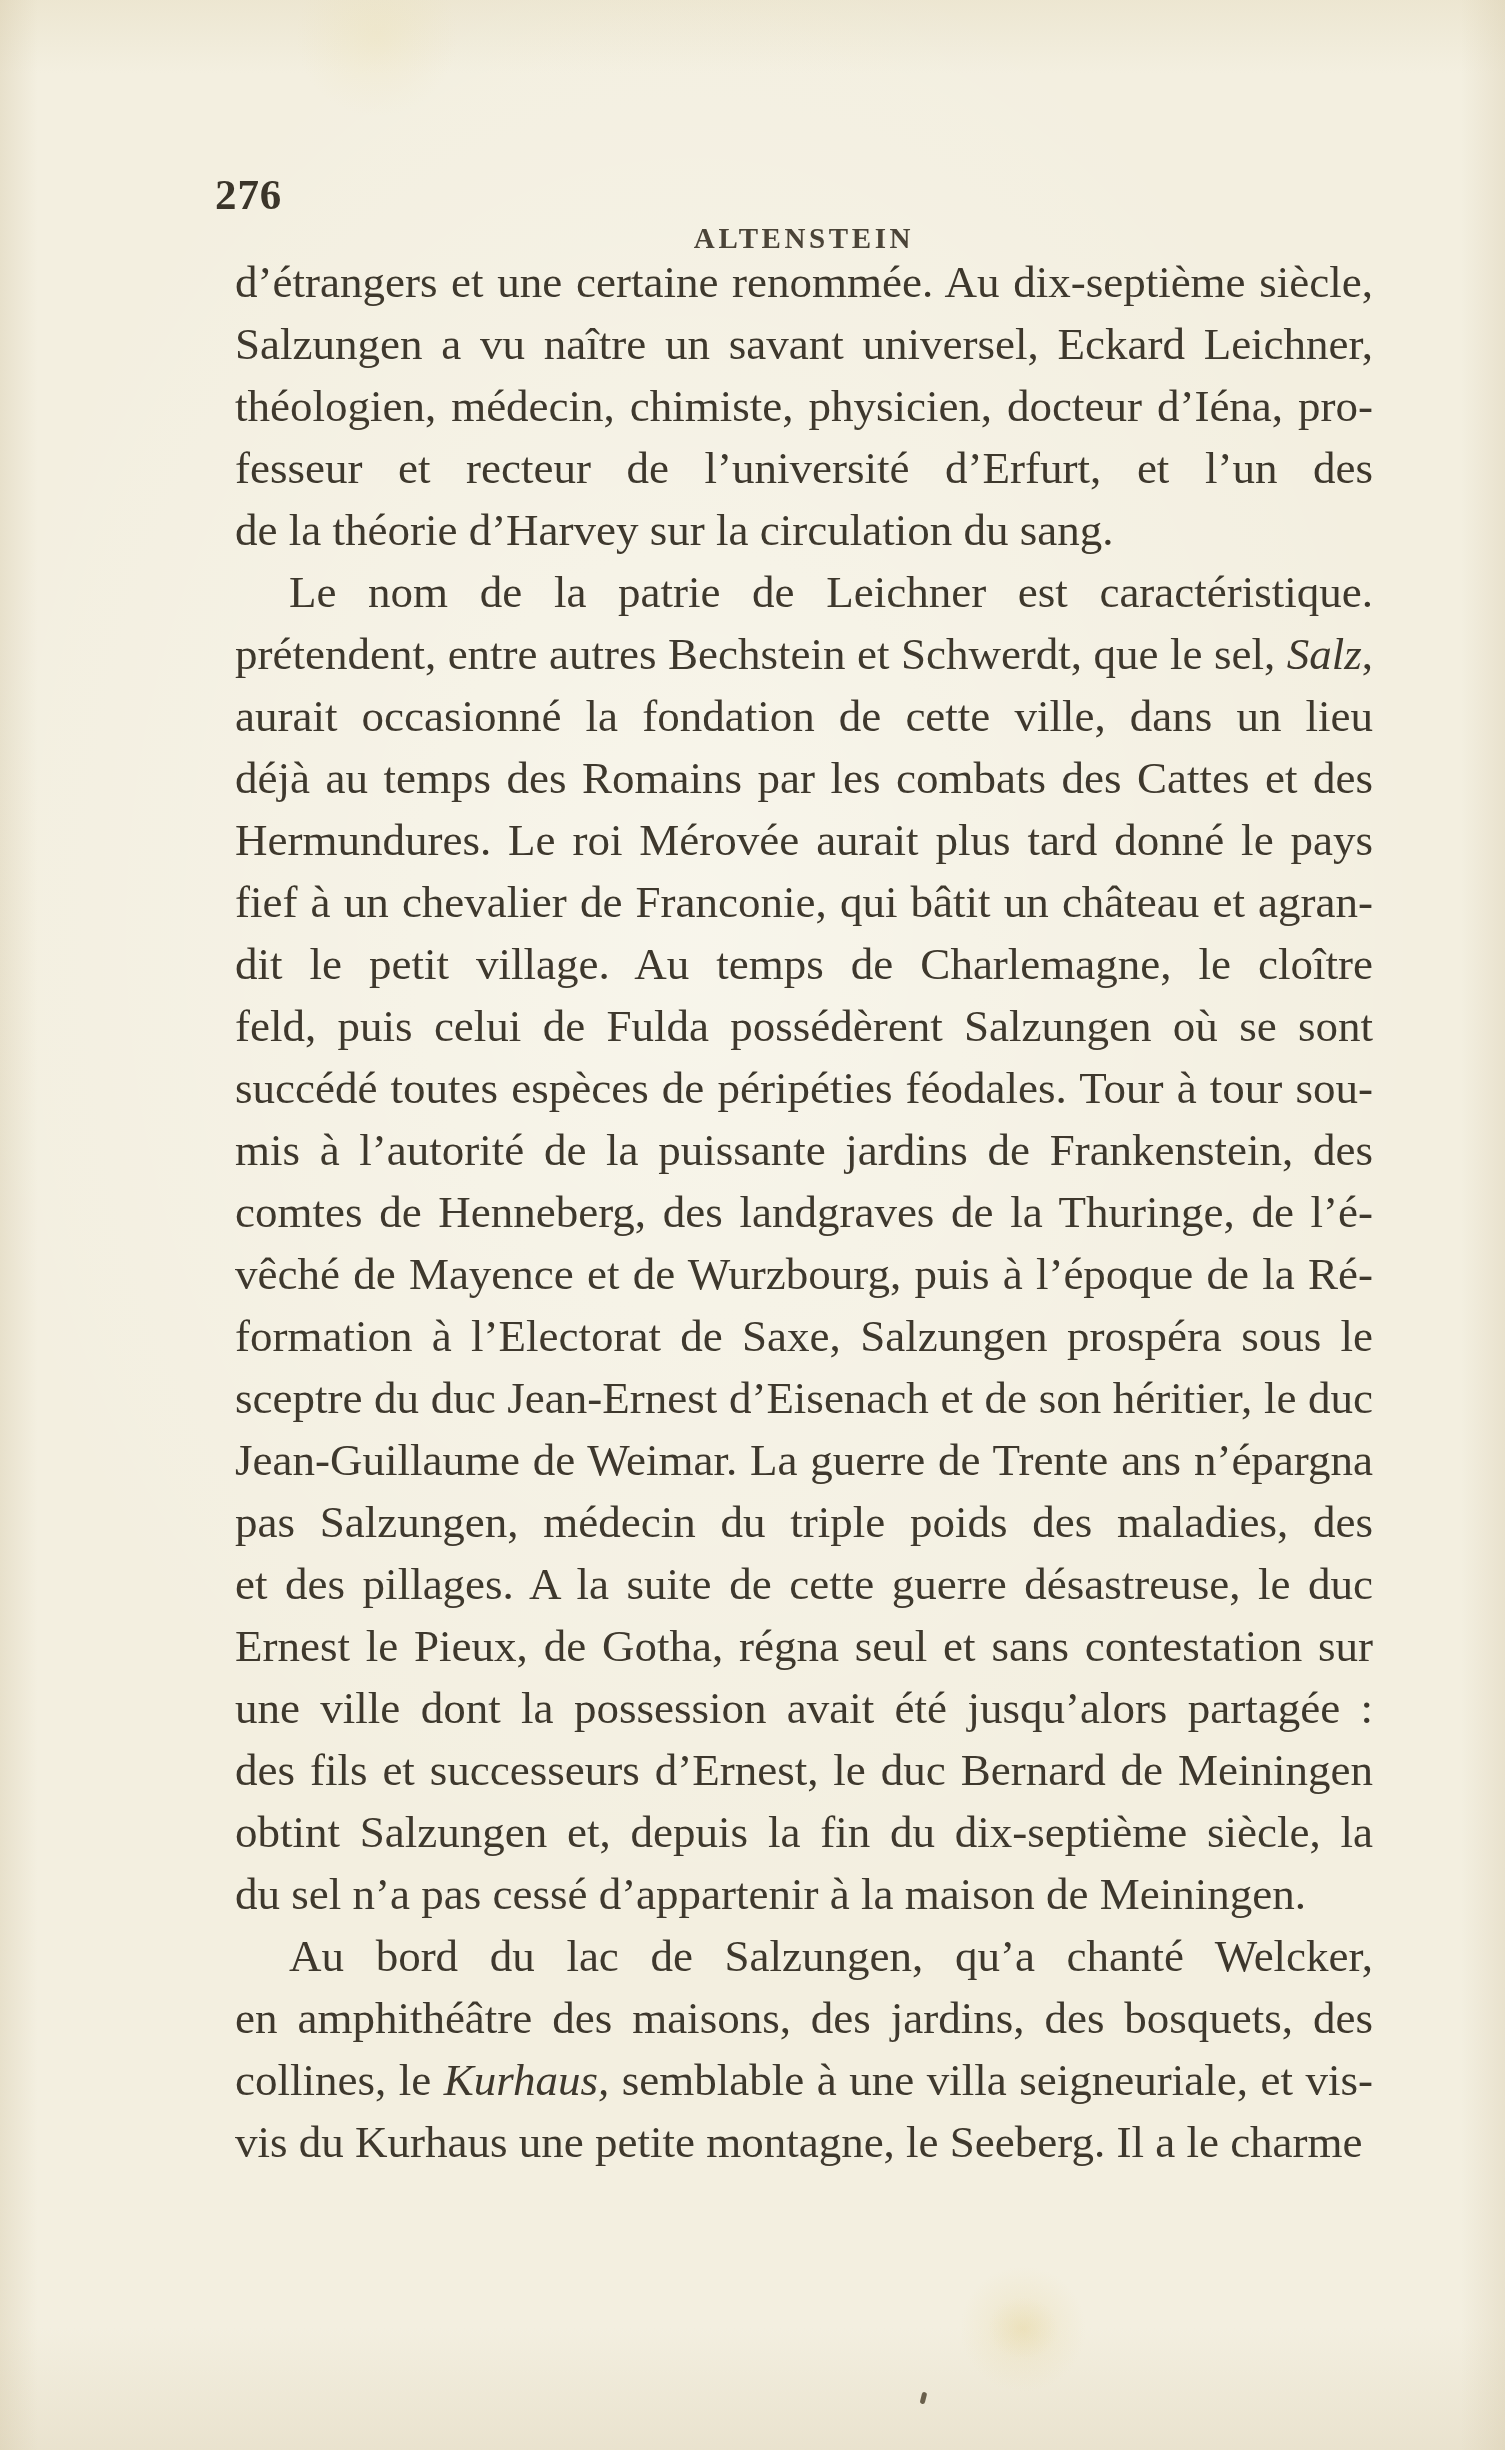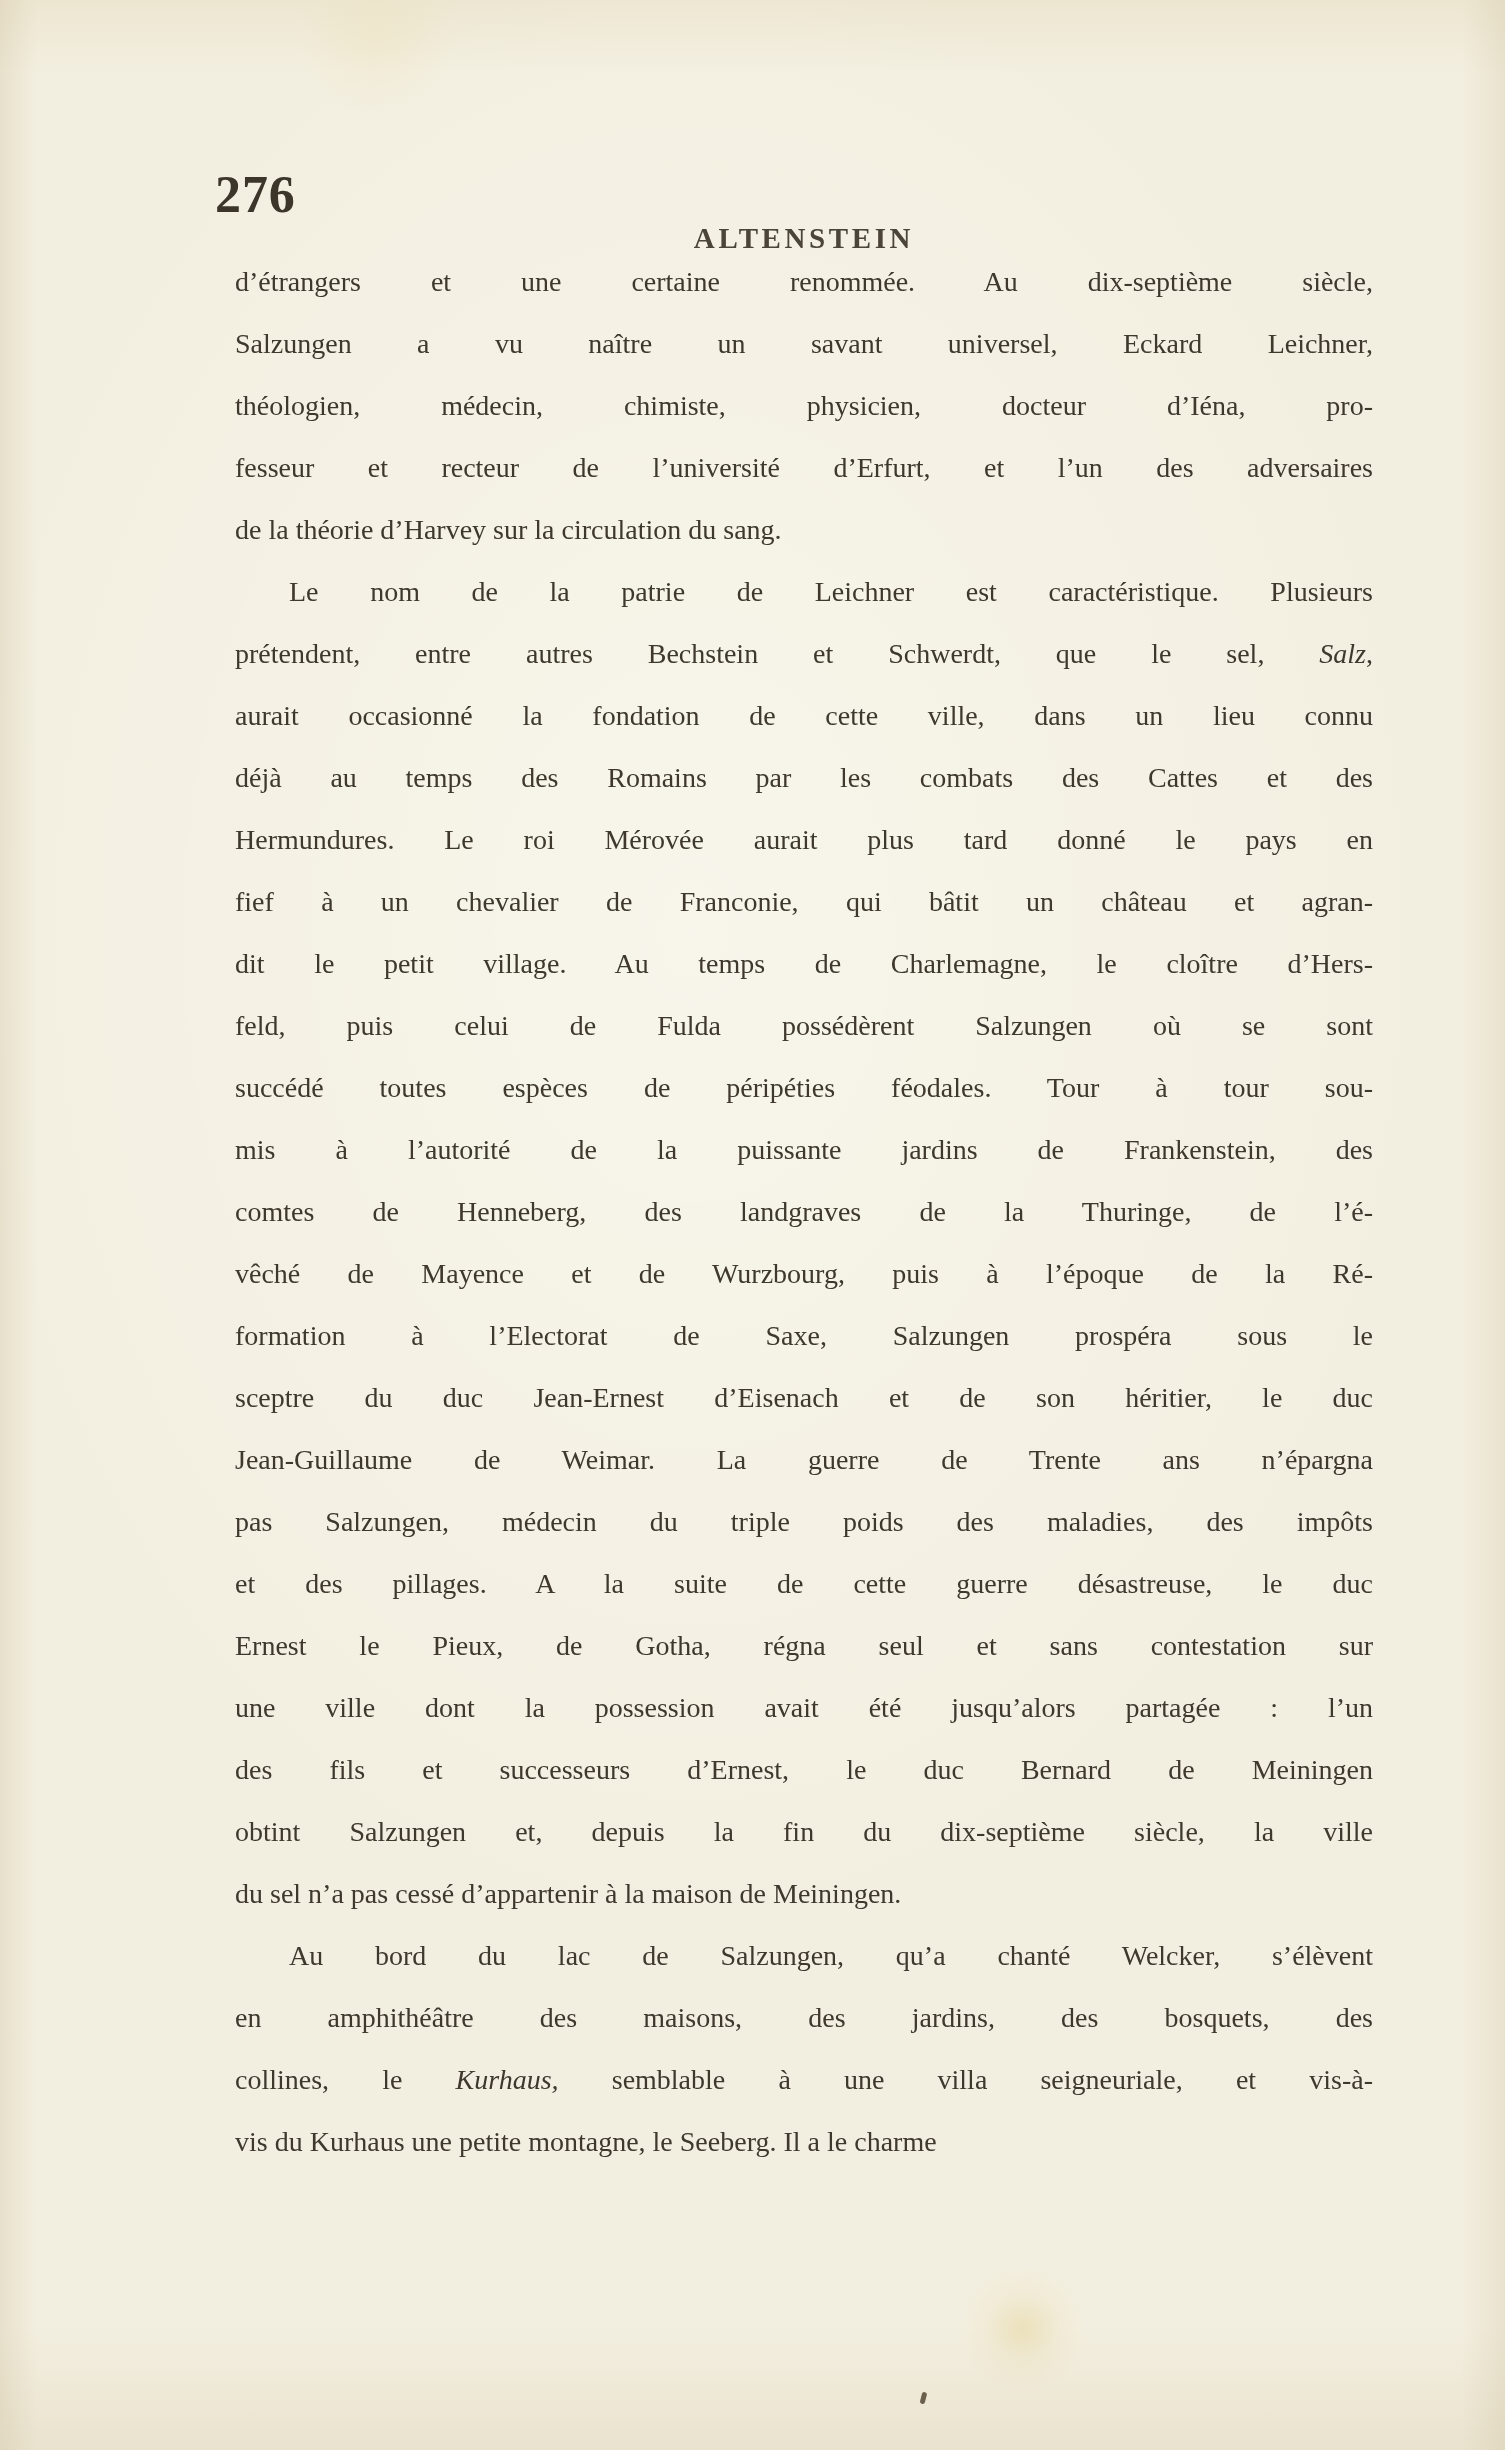--- a/index.html
+++ b/index.html
@@ -22,40 +22,40 @@
       var(--paper, #f3efe0);
   }
 
   .header {
     position: absolute;
     top: 174px; left: 235px; width: 1138px; height: 47px;
   }
   .pagenum {
     position: absolute;
     left: -20px; top: 0;
-    font-size: 52px; line-height: 41px;
+    font-size: 43px; line-height: 41px;
     font-weight: 600;
     letter-spacing: 0.9px;
     color: #3b352a;
   }
   .running {
     display: block;
     text-align: center;
     padding-top: 10px;
     font-size: 29px; line-height: 29px;
     letter-spacing: 3.6px;
     font-weight: 600;
     color: #4b4438;
     margin-top: 40px;
   }
 
   .body {
     position: absolute;
     top: 251px; left: 235px; width: 1138px;
-    font-size: 28px;
+    font-size: 45px;
     color: var(--ink, #3e382d);
   }
   .line {
     height: 62px;
     line-height: 62px;
     overflow: hidden;
     text-align: justify;
     text-align-last: left;
     white-space: normal;
   }

